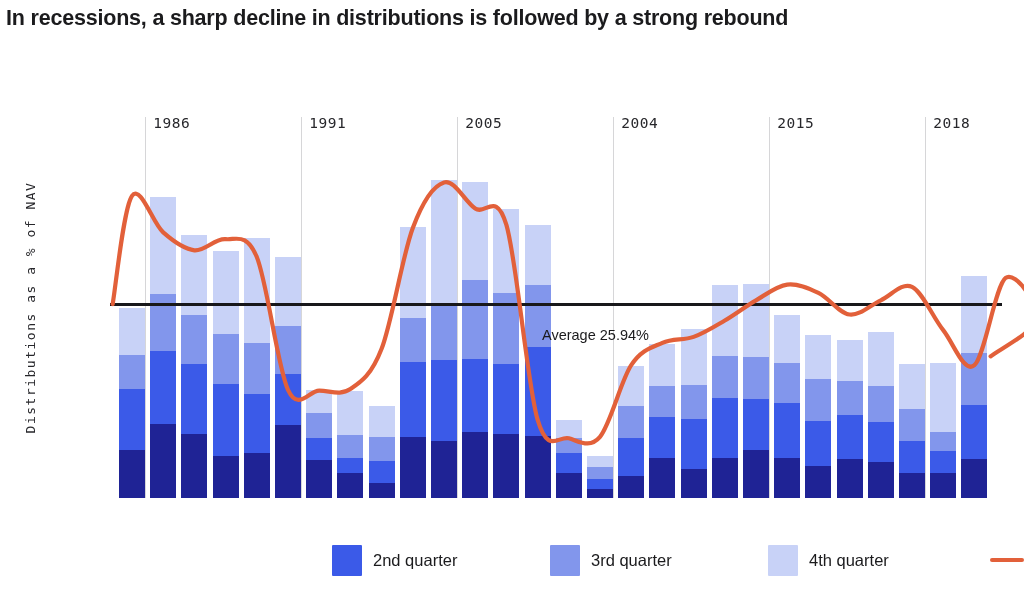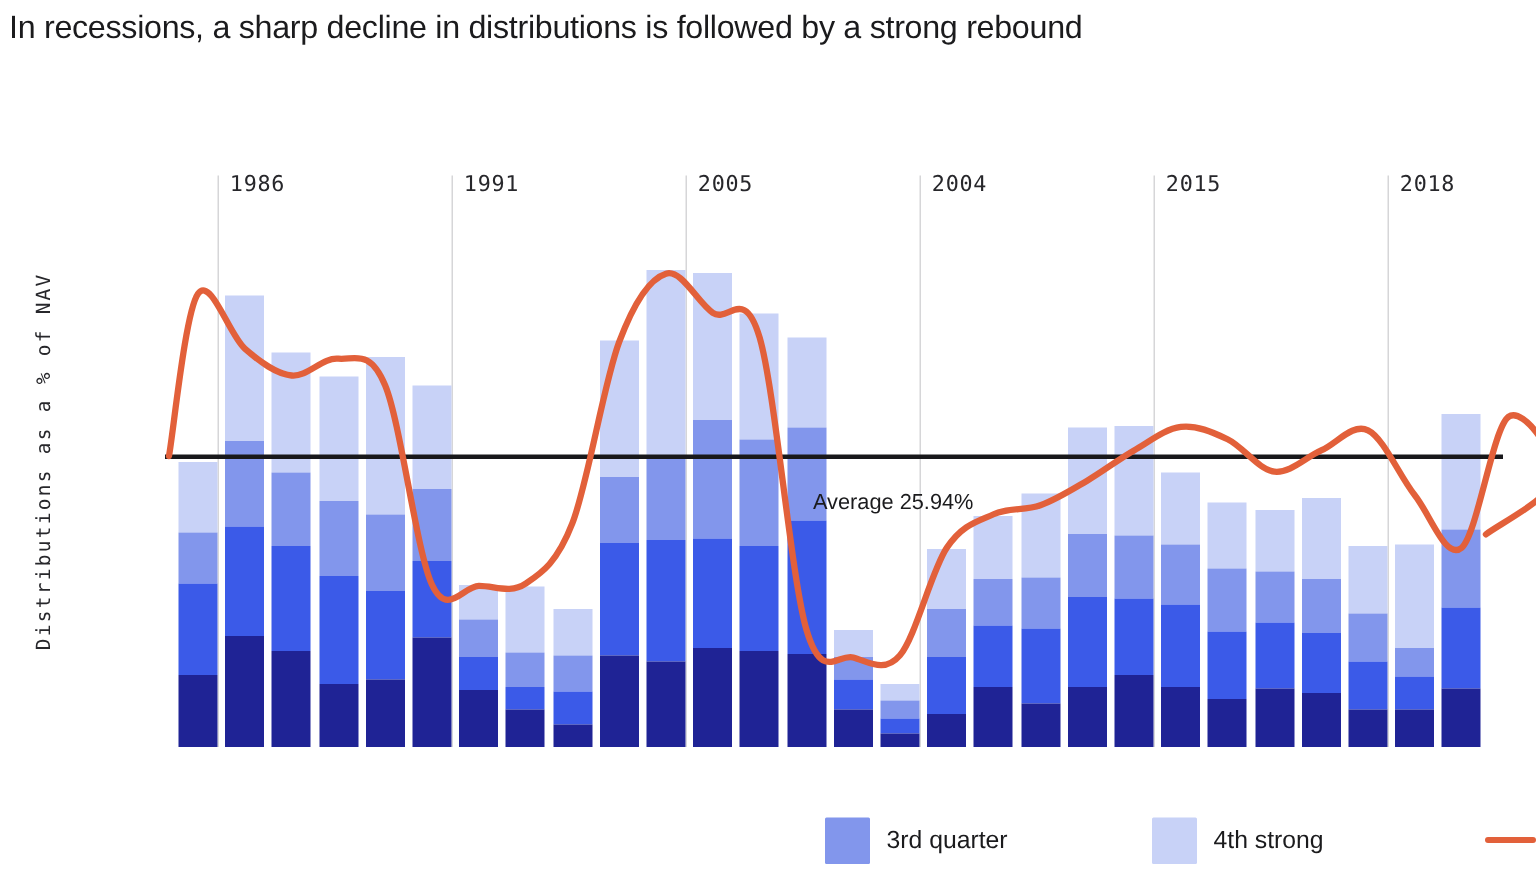--- a/index.html
+++ b/index.html
@@ -10,21 +10,21 @@
     overflow:hidden;
     position:relative;
   }
   #chart-root{position:absolute;inset:0;}
 
   
   .chart-title{
     position:absolute;
     left:6px; top:6px;
     font-size:21.5px;
-    font-weight:normal;
+    font-weight:bold;
     color:#1b1b1d;
     letter-spacing:-0.2px;
     white-space:nowrap;
   }
 
   
   .y-axis-title{
     position:absolute;
     left:-100px; top:300px;
     width:260px;
@@ -316,26 +316,30 @@
         </div>
       <div class="avg-line" id="avg-line" style="top: 177.988px; width: 892px; background: rgb(24, 24, 27);"></div>
       <div class="avg-label" id="avg-label" style="left: 432px; top: 156.488px; margin-top: 46px;">Average 25.94%</div>
       <svg class="overlay" id="line-overlay" viewBox="0 0 898 373" preserveAspectRatio="none">
           <path d="M 2.66 179.04 C 5.88 161.01, 13.58 82.81, 22.00 70.87 C 30.42 58.93, 42.80 98.35, 53.20 107.42 C 63.60 116.50, 74.00 124.21, 84.40 125.33 C 94.80 126.45, 105.20 113.02, 115.60 114.14 C 126.00 115.26, 136.40 106.93, 146.80 132.04 C 157.20 157.16, 167.60 242.57, 178.00 264.83 C 188.40 287.09, 198.80 265.70, 209.20 265.58 C 219.60 265.45, 230.00 271.05, 240.40 264.08 C 250.80 257.12, 261.20 250.66, 271.60 223.80 C 282.00 196.94, 292.40 130.67, 302.80 102.95 C 313.20 75.22, 323.60 60.67, 334.00 57.44 C 344.40 54.21, 354.80 76.47, 365.20 83.55 C 375.60 90.64, 386.00 64.78, 396.40 99.96 C 406.80 135.15, 417.20 259.11, 427.60 294.67 C 438.00 330.23, 448.40 310.46, 458.80 313.32 C 469.20 316.18, 479.60 324.01, 490.00 311.83 C 500.40 299.64, 510.80 255.88, 521.20 240.21 C 531.60 224.55, 542.00 222.56, 552.40 217.83 C 562.80 213.11, 573.20 215.59, 583.60 211.86 C 594.00 208.13, 604.40 201.54, 614.80 195.45 C 625.20 189.36, 635.60 181.28, 646.00 175.31 C 656.40 169.34, 666.80 160.89, 677.20 159.64 C 687.60 158.40, 698.00 162.88, 708.40 167.85 C 718.80 172.82, 729.20 188.24, 739.60 189.48 C 750.00 190.73, 760.40 179.91, 770.80 175.31 C 781.20 170.71, 791.60 156.91, 802.00 161.88 C 812.40 166.86, 822.80 192.09, 833.20 205.15 C 843.60 218.21, 854.00 248.92, 864.40 240.21 C 874.80 231.51, 885.20 160.64, 895.60 152.93 C 906.00 145.22, 929.30 180.91, 926.80 193.96 C 924.30 207.02, 888.32 225.04, 880.62 231.26" fill="none" stroke="#e2603a" stroke-width="4.2" stroke-linecap="round" stroke-linejoin="round"></path>
         </svg>
     </div>
   </div>
 
   <div id="legend">
+      <div class="legend-item" style="left: 222px;">
+        <span class="swatch" style="background: rgb(59, 90, 232);"></span>
+        <span class="legend-label">2nd quarter</span>
+      </div>
       <div class="legend-item" style="left: 440px;">
         <span class="swatch" style="background: rgb(130, 150, 236);"></span>
         <span class="legend-label">3rd quarter</span>
       </div>
       <div class="legend-item" style="left: 658px;">
         <span class="swatch" style="background: rgb(200, 210, 247);"></span>
-        <span class="legend-label">4th strong</span>
+        <span class="legend-label">4th quarter</span>
       </div>
       <div class="legend-item" style="left: 880px;">
         <span class="line-swatch" style="background: rgb(226, 96, 58);"></span>
       </div>
     </div>
 
 </div>
 
 </body></html>

